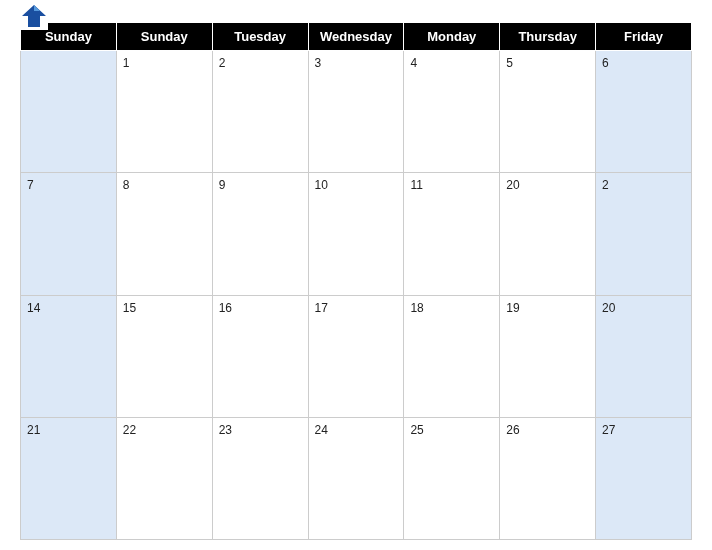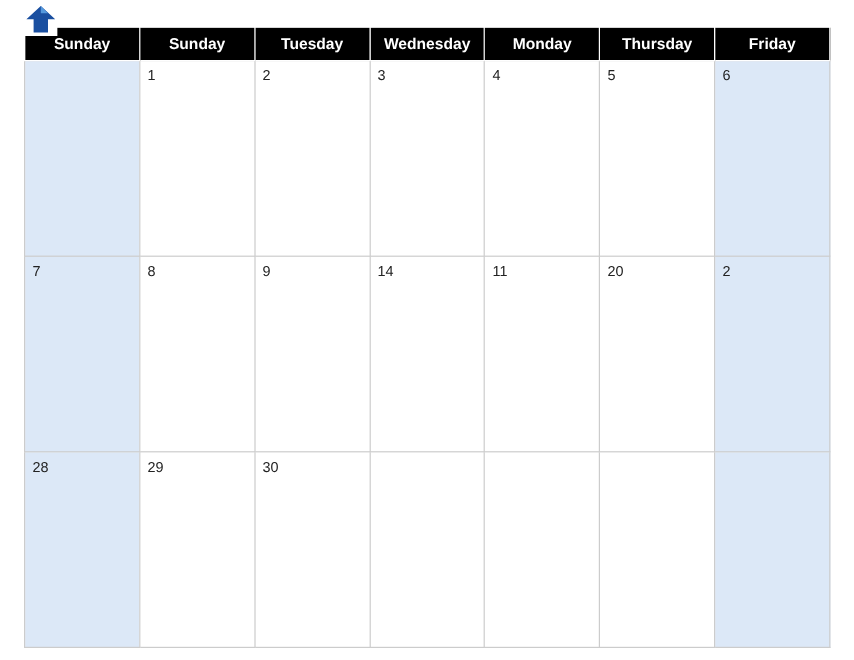--- a/index.html
+++ b/index.html
@@ -137,28 +137,37 @@
         <td class="weekday"><span class="day-num">2</span></td>
         <td class="weekday"><span class="day-num">3</span></td>
         <td class="weekday"><span class="day-num">4</span></td>
         <td class="weekday"><span class="day-num">5</span></td>
         <td class="saturday"><span class="day-num">6</span></td>
       </tr>
       <tr>
         <td class="sunday"><span class="day-num">7</span></td>
         <td class="weekday"><span class="day-num">8</span></td>
         <td class="weekday"><span class="day-num">9</span></td>
-        <td class="weekday"><span class="day-num">14</span></td>
+        <td class="weekday"><span class="day-num">10</span></td>
         <td class="weekday"><span class="day-num">11</span></td>
         <td class="weekday"><span class="day-num">20</span></td>
         <td class="saturday"><span class="day-num">2</span></td>
       </tr>
       <tr>
-        <td class="sunday"><span class="day-num">28</span></td>
-        <td class="weekday"><span class="day-num">29</span></td>
-        <td class="weekday"><span class="day-num">30</span></td>
-        <td class="empty"></td>
-        <td class="empty"></td>
-        <td class="empty"></td>
-        <td class="saturday"></td>
+        <td class="sunday"><span class="day-num">14</span></td>
+        <td class="weekday"><span class="day-num">15</span></td>
+        <td class="weekday"><span class="day-num">16</span></td>
+        <td class="weekday"><span class="day-num">17</span></td>
+        <td class="weekday"><span class="day-num">18</span></td>
+        <td class="weekday"><span class="day-num">19</span></td>
+        <td class="saturday"><span class="day-num">20</span></td>
+      </tr>
+      <tr>
+        <td class="sunday"><span class="day-num">21</span></td>
+        <td class="weekday"><span class="day-num">22</span></td>
+        <td class="weekday"><span class="day-num">23</span></td>
+        <td class="weekday"><span class="day-num">24</span></td>
+        <td class="weekday"><span class="day-num">25</span></td>
+        <td class="weekday"><span class="day-num">26</span></td>
+        <td class="saturday"><span class="day-num">27</span></td>
       </tr>
     </tbody>
 </table>
 
 </body></html>

